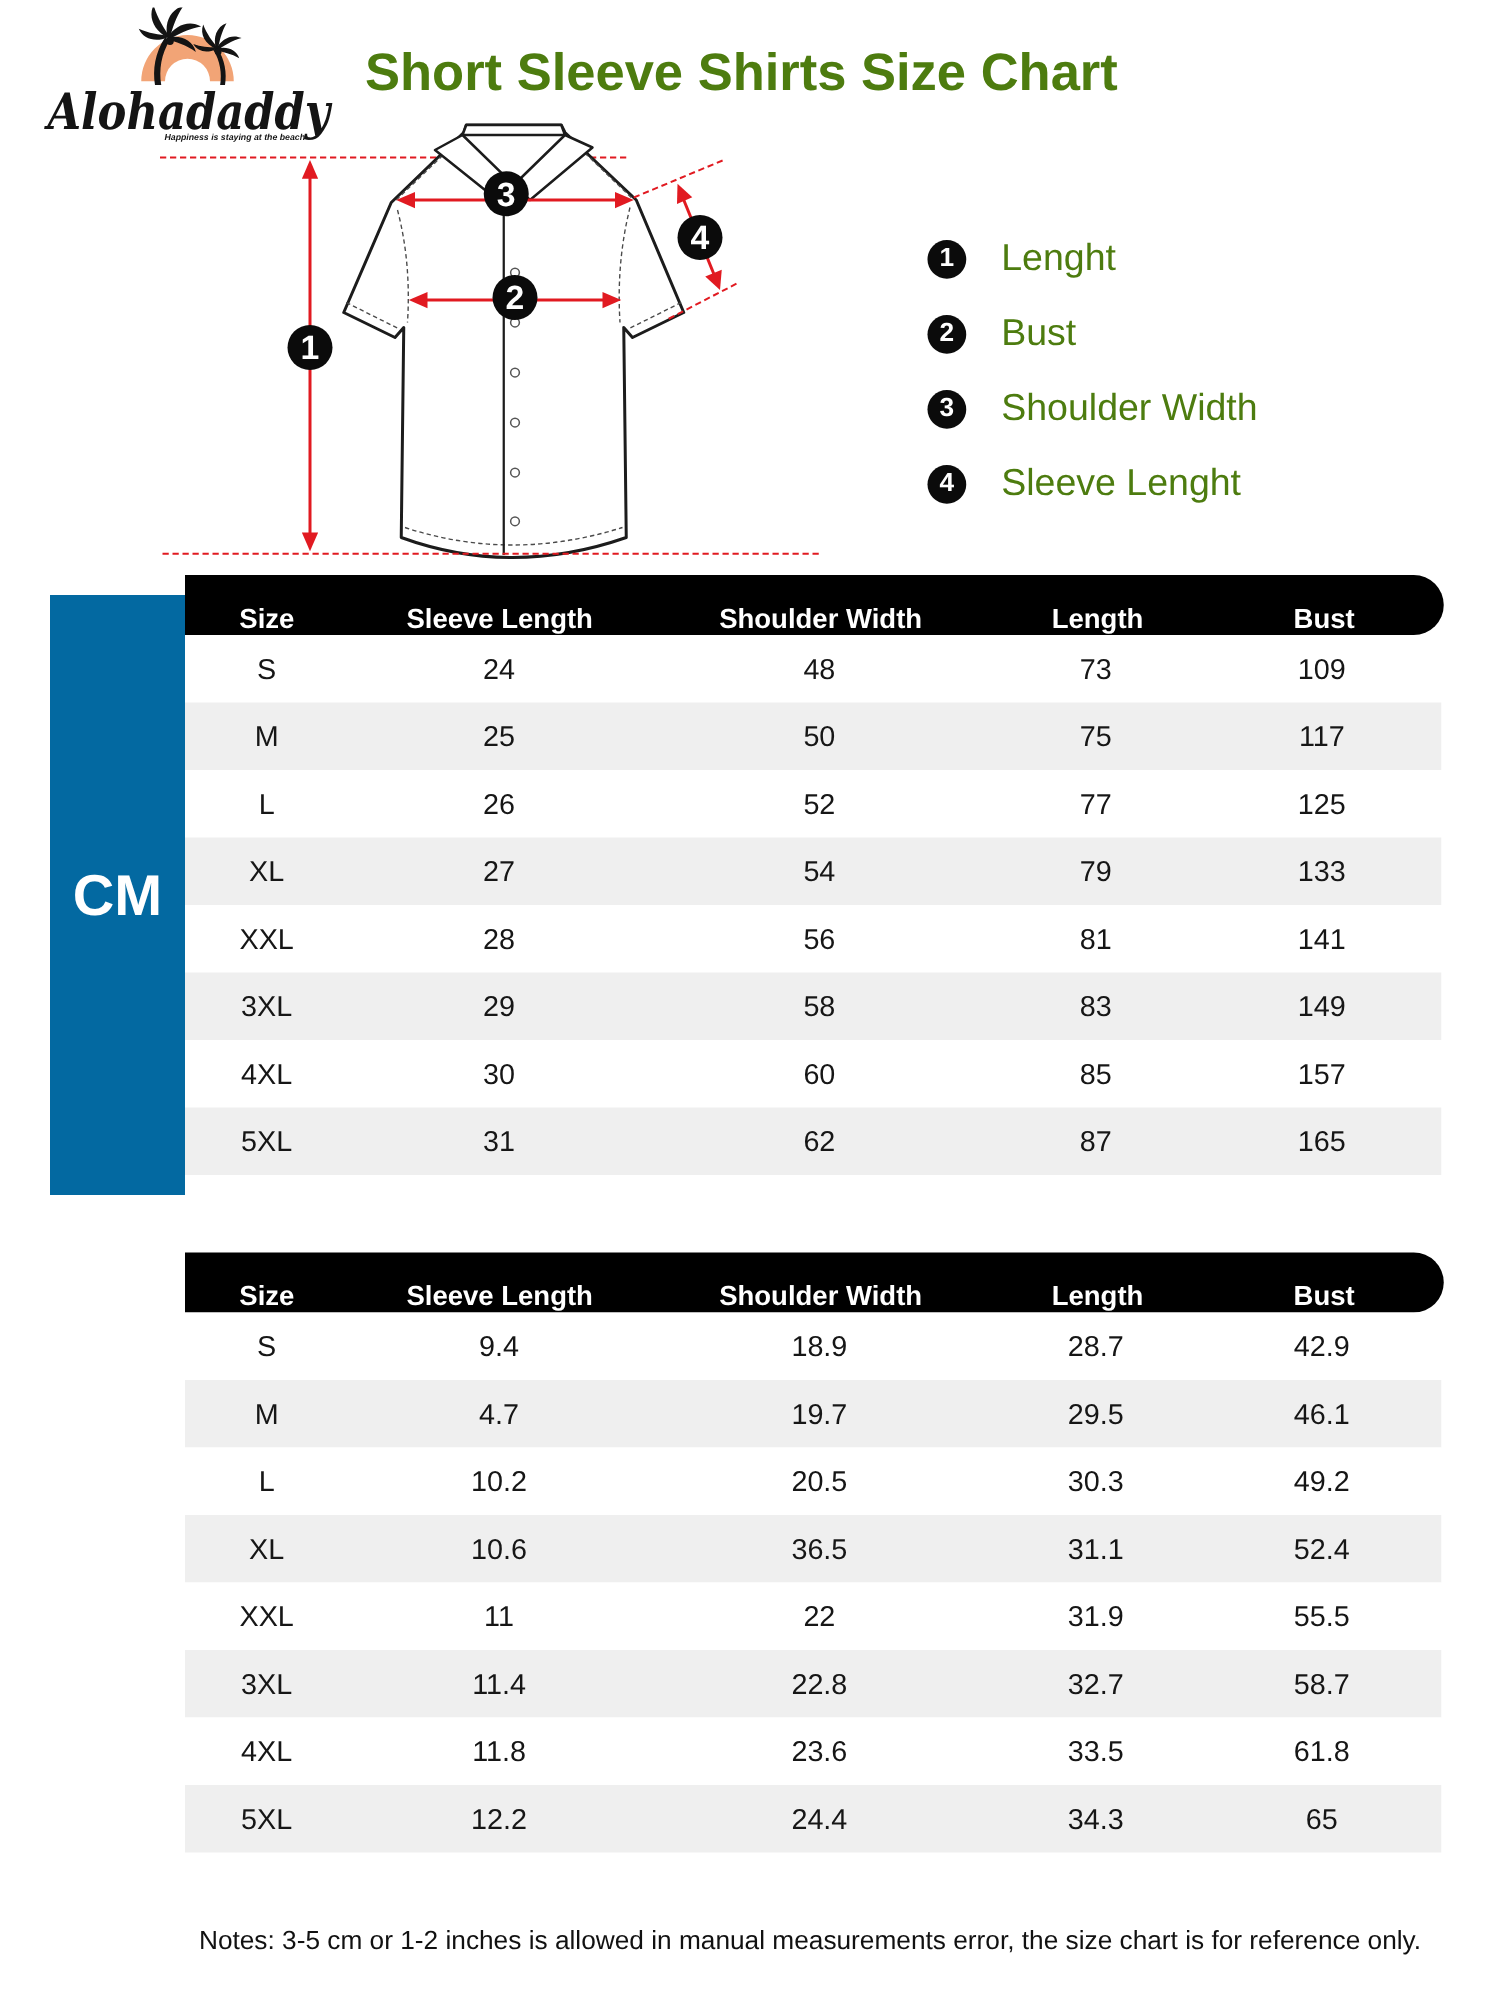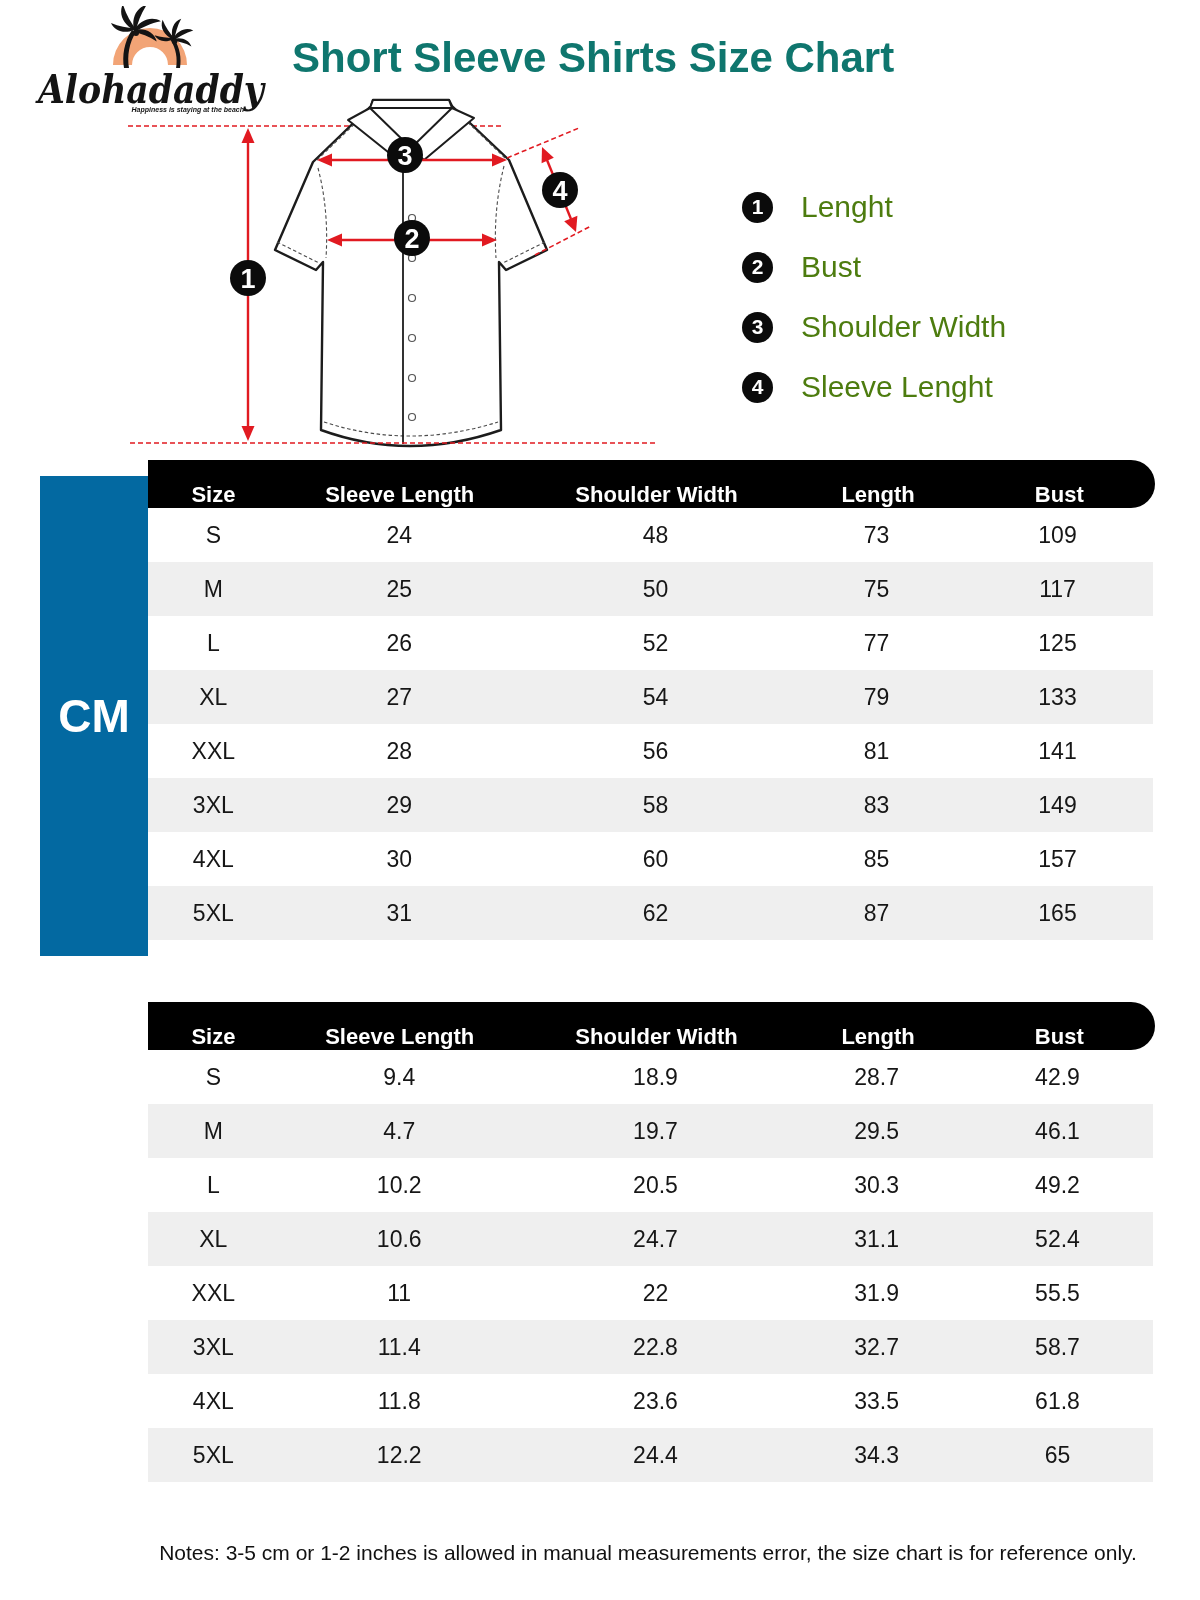--- a/index.html
+++ b/index.html
@@ -4,21 +4,21 @@
 <style>
   html,body { margin:0; padding:0; background:#fff; }
   .page {
     position:relative; width:1168px; height:1600px; background:#ffffff;
     font-family:"Liberation Sans", sans-serif; overflow:hidden; color:#111;
   }
   
   .logo-svg { position:absolute; left:28px; top:6px; }
   .page-title {
     position:absolute; left:292px; top:34px; white-space:nowrap;
-    font-size:42px; font-weight:bold; letter-spacing:0px; color:#0f766e;
+    font-size:42px; font-weight:bold; letter-spacing:0px; color:#4d7c0f;
   }
   
   .diagram-svg { position:absolute; left:105px; top:90px; }
   .legend { position:absolute; left:742px; top:188px; }
   .legend-item { display:flex; align-items:center; height:38px; margin-bottom:22px; }
   .lbadge {
     width:31px; height:31px; border-radius:50%; background:#0b0b0b; color:#fff;
     display:flex; align-items:center; justify-content:center;
     font-size:21px; font-weight:bold; flex:0 0 31px;
   }
@@ -310,21 +310,21 @@
           <div class="td">L</div>
           <div class="td">10.2</div>
           <div class="td">20.5</div>
           <div class="td">30.3</div>
           <div class="td">49.2</div>
         </div>
 
         <div class="t-row">
           <div class="td">XL</div>
           <div class="td">10.6</div>
-          <div class="td">24.7</div>
+          <div class="td">36.5</div>
           <div class="td">31.1</div>
           <div class="td">52.4</div>
         </div>
 
         <div class="t-row">
           <div class="td">XXL</div>
           <div class="td">11</div>
           <div class="td">22</div>
           <div class="td">31.9</div>
           <div class="td">55.5</div>

